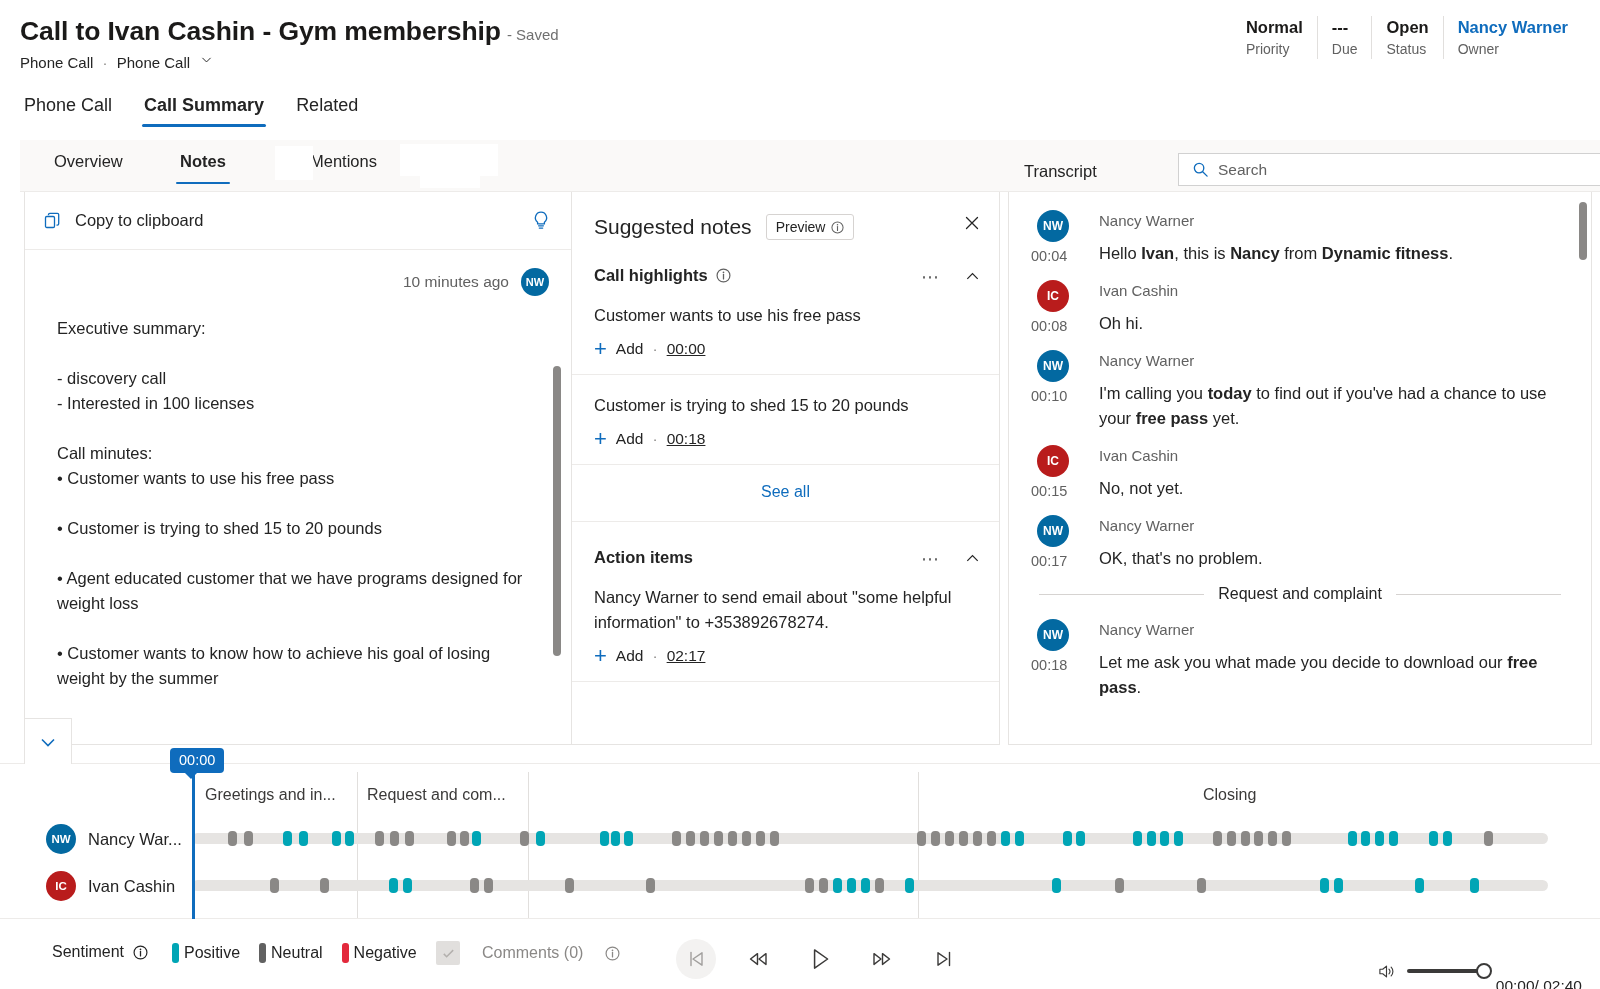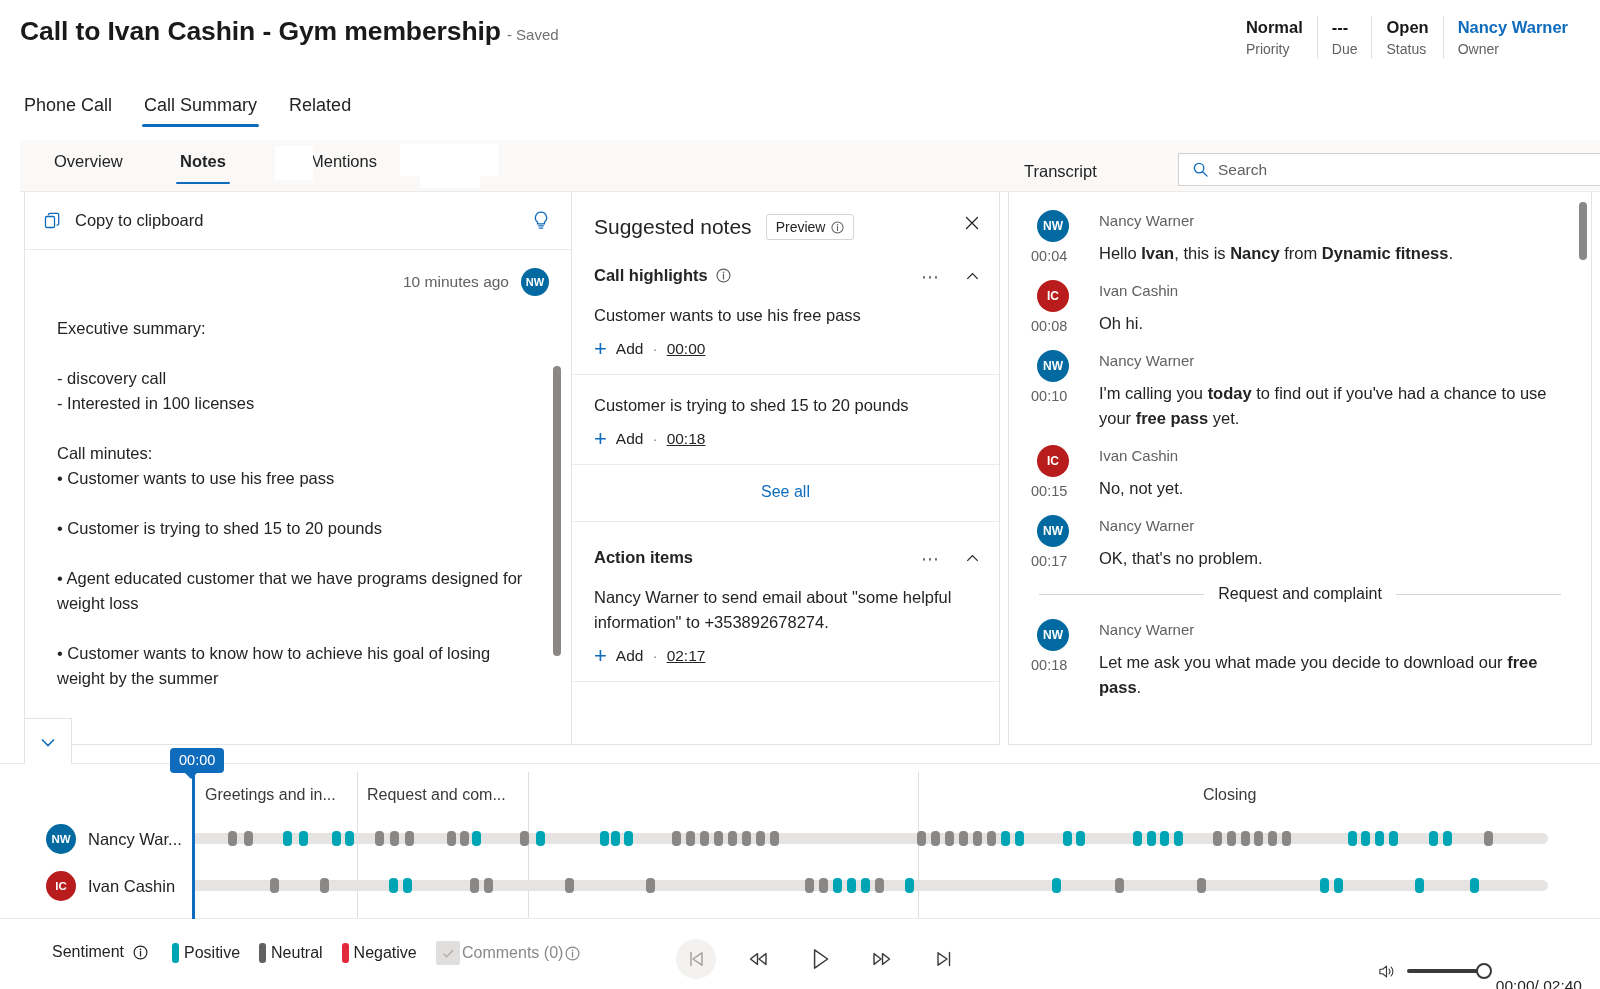--- a/index.html
+++ b/index.html
@@ -26,21 +26,21 @@
   .stat { padding: 0 14px; text-align: left; position: relative; }
   .stat + .stat { border-left: 1px solid #e1dfdd; }
   .stat .v { font-size: 16.5px; font-weight: 700; color: #1b1a19; line-height: 23px; white-space: nowrap; }
   .stat .l { font-size: 14px; color: #616161; line-height: 20px; margin-top: 0; }
   .stat.owner .v { color: #0f6cbd; font-weight: 600; }
 
   
   .page-tabs { position: absolute; left: 20px; top: 92px; display: flex; gap: 0; }
   .ptab { font-size: 18px; color: #242424; padding: 3px 16px 11px 16px; position: relative; cursor: pointer; }
   .ptab:first-child { padding-left: 4px; }
-  .ptab.active { font-weight: 400; }
+  .ptab.active { font-weight: 700; }
   .ptab.active::after { content: ""; position: absolute; left: 14px; right: 14px; bottom: 0; height: 3px; background: #0f6cbd; border-radius: 2px; }
   .ptab:first-child.active::after { left: 2px; }
 
   
   .content { position: absolute; left: 0; top: 140px; width: 1564px; height: 609px; }
 
   .tabstrip { position: absolute; top: 0; height: 52px; background: #faf9f8; }
   .left-tabstrip { left: 20px; width: 980px; border-bottom: 1px solid #edebe9; }
   .stab { position: absolute; top: 10px; font-size: 16.5px; color: #242424; padding: 2px 4px 13px 4px; cursor: pointer; }
   .stab.active { font-weight: 600; }
@@ -129,21 +129,21 @@
   .tick { position: absolute; top: -2px; width: 9px; height: 15px; border-radius: 4px; }
   .tick.pos { background: #00a5b5; }
   .tick.neu { background: #8a8886; }
 
   
   .footer { position: absolute; left: 0; top: 918px; width: 1600px; height: 71px; background: #fff; border-top: 1px solid #edebe9; }
   .sentiment { position: absolute; left: 52px; top: 24px; display: flex; align-items: center; gap: 9px; font-size: 16px; color: #242424; }
   .legend { position: absolute; left: 172px; top: 24px; display: flex; align-items: center; gap: 5px; font-size: 16px; color: #242424; }
   .swatch { width: 7px; height: 20px; border-radius: 3px; display: inline-block; }
   .legend .gap { width: 9px; }
-  .comments { position: absolute; left: 436px; top: 22px; display: flex; align-items: center; gap: 2px; font-size: 16px; color: #8a8886; }
+  .comments { position: absolute; left: 436px; top: 22px; display: flex; align-items: center; gap: 22px; font-size: 16px; color: #8a8886; }
   .chk { width: 24px; height: 24px; background: #e1dfdd; border-radius: 2px; display: flex; align-items: center; justify-content: center; }
 
   .transport { position: absolute; left: 676px; top: 20px; display: flex; align-items: center; gap: 22px; }
   .tbtn { width: 40px; height: 40px; display: flex; align-items: center; justify-content: center; cursor: pointer; border-radius: 50%; color: #3b3a39; }
   .tbtn.disabled { background: #f3f2f1; color: #a19f9d; }
 
   .volume { position: absolute; right: 18px; top: 28px; display: flex; align-items: center; gap: 11px; }
   .vol-track { width: 78px; height: 4px; background: #3b3a39; border-radius: 2px; position: relative; }
   .vol-knob { position: absolute; right: -7px; top: -6px; width: 16px; height: 16px; border-radius: 50%; background: #fff; border: 2px solid #3b3a39; }
   .vol-time { font-size: 15.5px; color: #242424; white-space: nowrap; margin-top: 30px; }
@@ -152,20 +152,30 @@
 </style>
 </head>
 <body>
 
 <div class="app">
 
   <div class="header">
     <div class="hdr-left">
       <div>
         <span class="rec-title">Call to Ivan Cashin - Gym membership</span><span class="rec-saved">- Saved</span>
+      </div>
+      <div class="breadcrumb">
+        <span class="bc-link">Phone Call</span>
+        <span class="sep">·</span>
+        <span class="bc-link">Phone Call</span>
+        <span class="chev-sm ico">
+          <svg width="13" height="13" viewBox="0 0 16 16">
+              <path d="M3 6l5 5 5-5" fill="none" stroke="#242424" stroke-width="1.2"></path>
+            </svg>
+        </span>
       </div>
     </div>
 
     <div class="hdr-right">
       <div class="stat">
         <div class="v">Normal</div>
         <div class="l">Priority</div>
       </div>
       <div class="stat">
         <div class="v">---</div>

